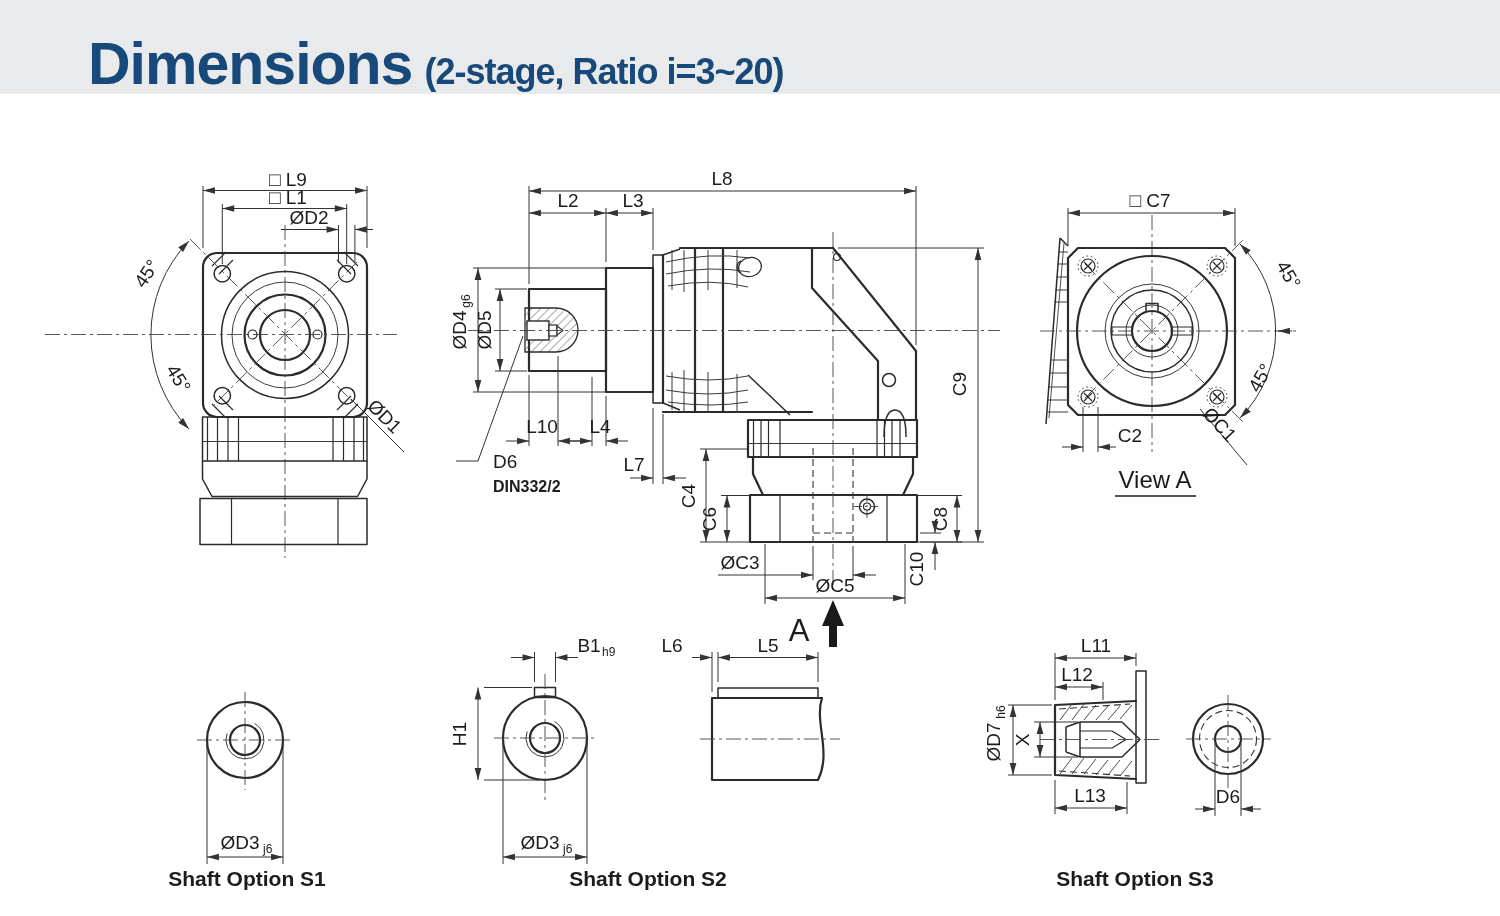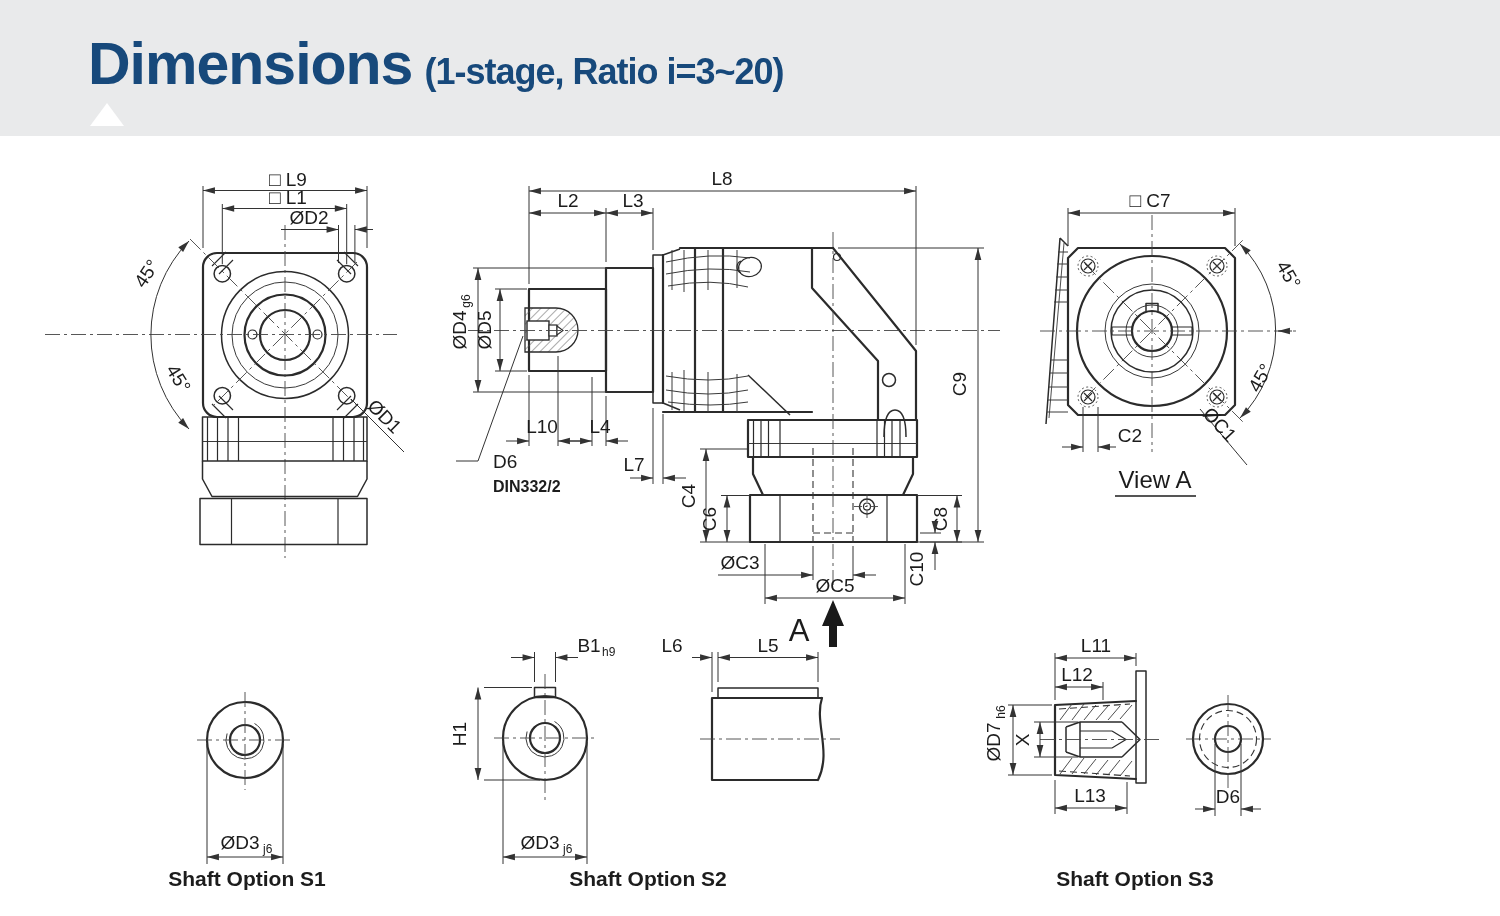--- a/index.html
+++ b/index.html
@@ -1,18 +1,18 @@
 <!DOCTYPE html>
 <html><head>
 <meta charset="utf-8">
 <style>
   html,body{margin:0;padding:0;background:#fff;}
   .page{position:relative;width:1500px;height:916px;background:#fff;overflow:hidden;
         font-family:"Liberation Sans",sans-serif;}
-  .hdr{position:absolute;left:0;top:0;width:1500px;height:136px;background:#e9eaeb;}
+  .hdr{position:absolute;left:0;top:0;width:1500px;height:94px;background:#e9eaeb;}
   .hdr-row{position:absolute;left:88px;top:0;height:100px;display:flex;align-items:baseline;
            padding-top:30px;white-space:nowrap;color:#17497b;}
   .t-main{font-size:59px;font-weight:bold;letter-spacing:-1px;}
   .t-sub{font-size:36px;font-weight:bold;margin-left:12px;letter-spacing:-1px;}
   .t-series{font-size:54px;font-weight:bold;margin-left:10px;letter-spacing:-1px;}
   .notch{position:absolute;left:90px;top:103px;width:0;height:0;
          border-left:17px solid transparent;border-right:17px solid transparent;
          border-bottom:23px solid #ffffff;}
   svg{position:absolute;left:0;top:0;}
   
@@ -36,21 +36,21 @@
   .start{text-anchor:start;}
 </style>
 </head>
 <body>
 
 <div class="page">
 
   <div class="hdr">
     <div class="hdr-row">
       <span class="t-main">Dimensions</span>
-      <span class="t-sub">(1-stage, Ratio i=3~20)</span>
+      <span class="t-sub">(2-stage, Ratio i=3~20)</span>
     </div>
   </div>
   <div class="notch"></div>
 
   <svg viewBox="0 0 1500 916" width="1500" height="916">
     <defs>
       <marker id="arr" viewBox="0 0 12 8" markerWidth="13" markerHeight="9" refX="11.5" refY="4" orient="auto-start-reverse">
         <path d="M0.5,0.9 L11.5,4 L0.5,7.1 z" fill="#333"></path>
       </marker>
       <pattern id="hat" width="6" height="6" patternUnits="userSpaceOnUse" patternTransform="rotate(45)">

